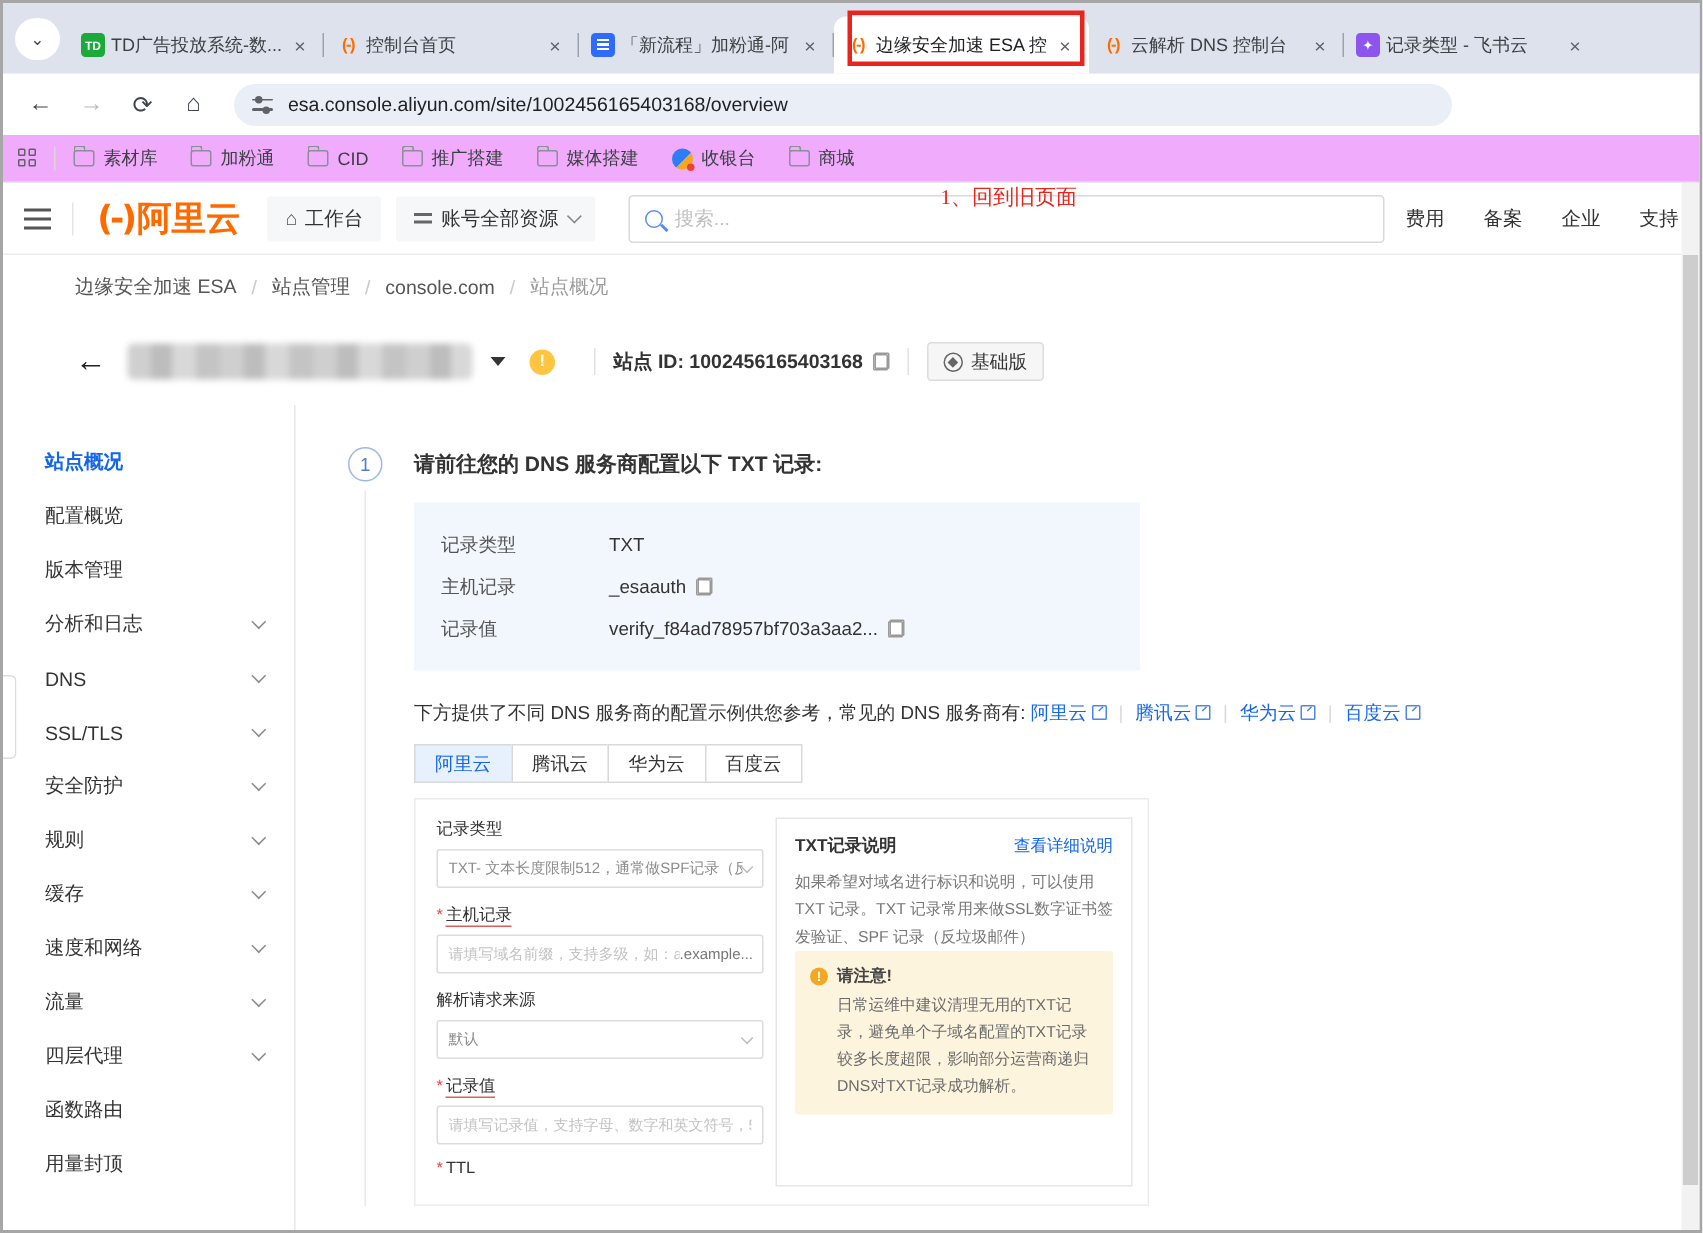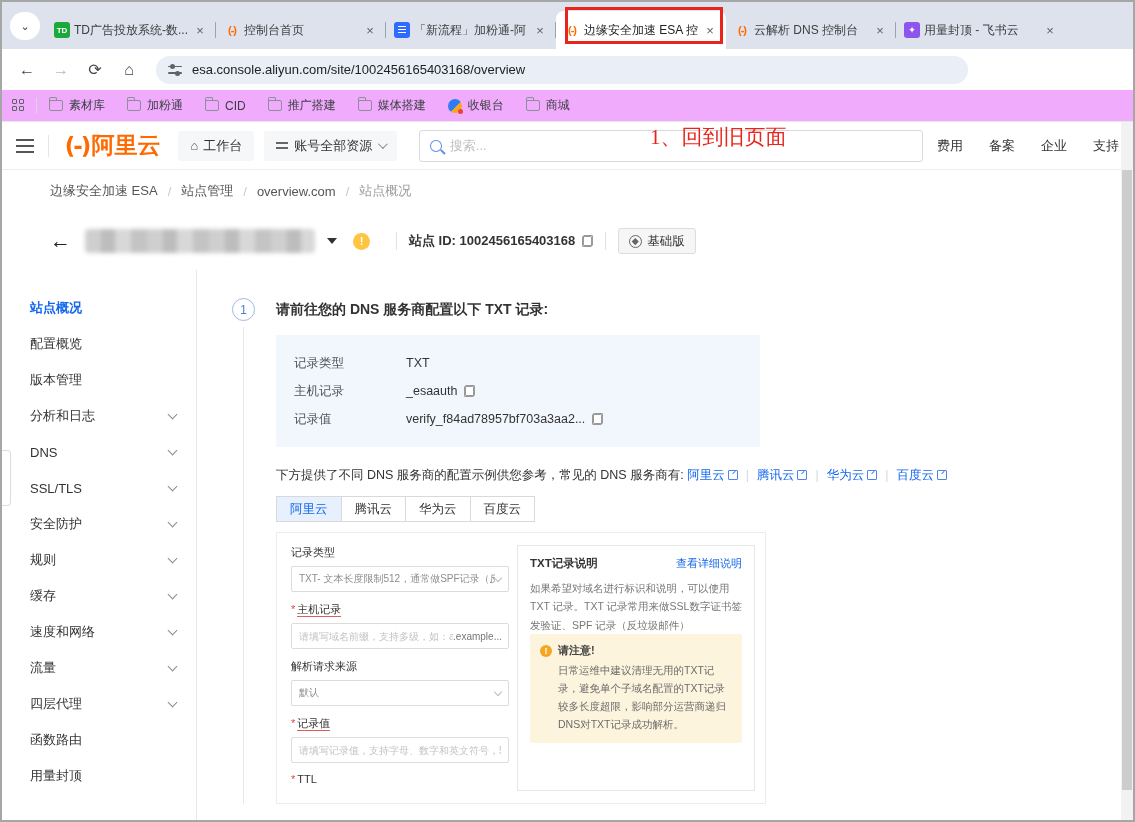--- a/index.html
+++ b/index.html
@@ -147,21 +147,21 @@
   .bang { width:12px; height:12px; border-radius:50%; background:#f5a623; color:#fff; font-size:9px; font-weight:bold; display:flex; align-items:center; justify-content:center; margin-right:6px; }
   .notice .nb { font-size:10.5px; color:#6b6b6b; line-height:1.7; padding-left:18px; }
 
   
   .scrollbar { position:absolute; top:120px; right:0; bottom:0; width:12px; background:#f2f2f2; }
   .scrollthumb { position:absolute; top:48px; left:1px; right:1px; height:620px; background:#cdcdcd; }
 
   
   .ann { font-family:"Liberation Serif","DejaVu Serif",serif; color:#e8241c; }
   .tab-redbox { position:absolute; left:563px; top:5px; width:158px; height:37px; border:3px solid #e8241c; z-index:5; }
-  .note1 { position:absolute; left:648px; top:121px; font-size:21px; z-index:5; }
+  .note1 { position:absolute; left:625px; top:121px; font-size:14px; z-index:5; }
 </style>
 </head>
 <body>
 
 <div class="window">
 
   <div class="tabstrip">
     <div class="tab-search">
         <span>⌄</span>
       </div>
@@ -188,21 +188,21 @@
       <span class="title">边缘安全加速 ESA 控</span>
       <span class="close">×</span>
     </div>
     <div class="tab">
       <span class="fav aliyun">(-)</span>
       <span class="title">云解析 DNS 控制台</span>
       <span class="close">×</span>
     </div>
     <div class="tab">
       <span class="fav feishu">✦</span>
-      <span class="title">用量封顶 - 飞书云</span>
+      <span class="title">记录类型 - 飞书云</span>
       <span class="close">×</span>
     </div>
   </div>
 
   <div class="toolbar">
     <span class="navbtn">←</span>
     <span class="navbtn disabled">→</span>
     <span class="navbtn">⟳</span>
     <span class="navbtn">⌂</span>
     <div class="addressbar">
@@ -282,21 +282,21 @@
       <span>企业</span>
       <span>支持</span>
     </div>
   </div>
 
   <div class="breadcrumb">
     <span>边缘安全加速 ESA</span>
     <span class="sep">/</span>
     <span>站点管理</span>
     <span class="sep">/</span>
-    <span>overview.com</span>
+    <span>console.com</span>
     <span class="sep">/</span>
     <span class="last">站点概况</span>
   </div>
 
   <div class="sitehead">
     <span class="backarrow">←</span>
     <span class="blurname"></span>
     <span class="caret"></span>
     <span class="warnicon">!</span>
     <span class="vsep"></span>

